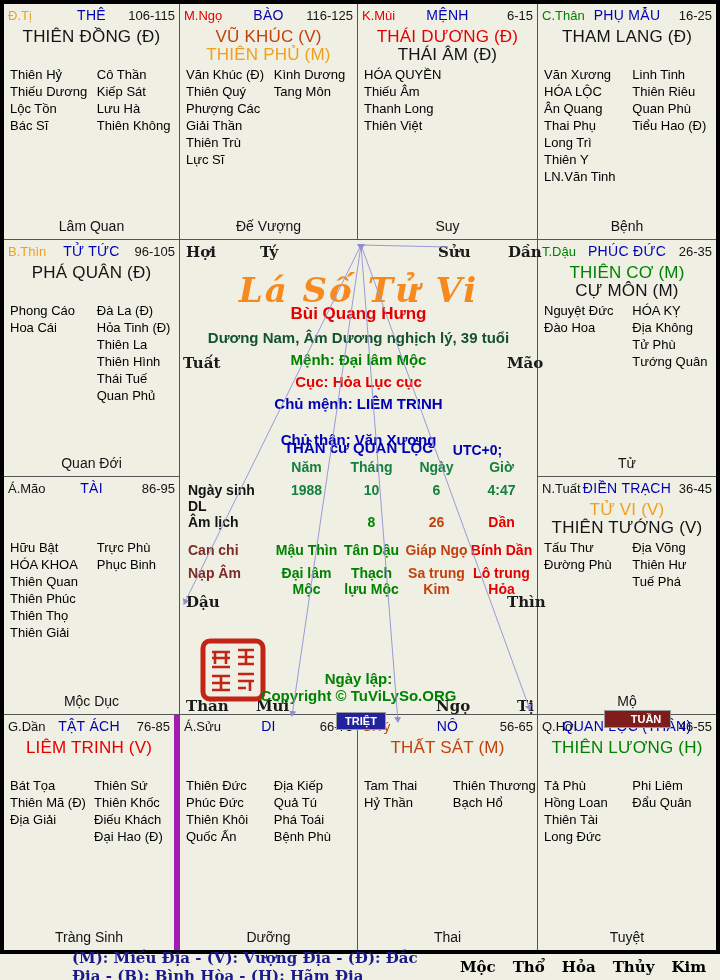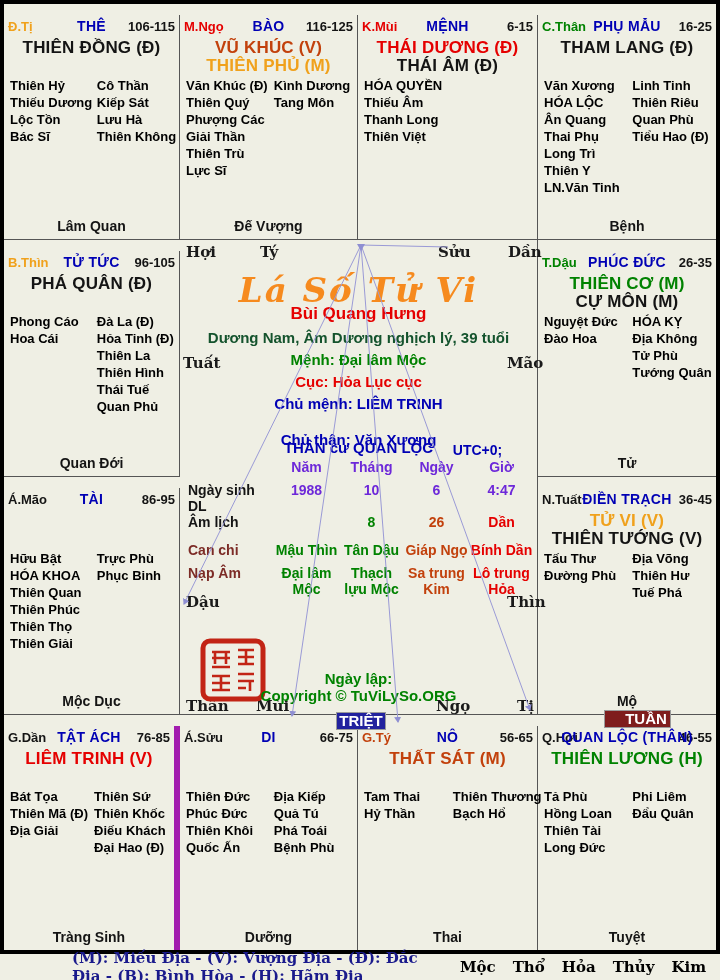--- a/index.html
+++ b/index.html
@@ -1,20 +1,20 @@
 <!DOCTYPE html>
 <html><head>
 <meta charset="utf-8">
 <style>
   html,body{margin:0;padding:0;}
   body{width:720px;height:980px;background:#efefe4;font-family:"Liberation Sans","DejaVu Sans",sans-serif;position:relative;overflow:hidden;}
   .page{position:absolute;left:0;top:0;width:720px;height:980px;}
   .board{position:absolute;left:0;top:0;width:712px;height:946px;border:4px solid #000;background:#efefe4;
          display:grid;grid-template-columns:176px 178px 180px 178px;grid-template-rows:236px 237px 238px 235px;}
-  .cell{position:relative;box-sizing:border-box;font-weight:bold;margin-top:11px;}
+  .cell{position:relative;box-sizing:border-box;font-weight:normal;}
   .p1{grid-column:1;grid-row:1;border-right:1px solid #555;border-bottom:1px solid #555;}
   .p2{grid-column:2;grid-row:1;border-right:1px solid #555;border-bottom:1px solid #555;}
   .p3{grid-column:3;grid-row:1;border-right:1px solid #555;border-bottom:1px solid #555;}
   .p4{grid-column:4;grid-row:1;border-bottom:1px solid #555;}
   .p5{grid-column:1;grid-row:2;border-right:1px solid #555;border-bottom:1px solid #555;}
   .p6{grid-column:4;grid-row:2;border-bottom:1px solid #555;}
   .p7{grid-column:1;grid-row:3;border-right:1px solid #555;border-bottom:1px solid #555;}
   .p8{grid-column:4;grid-row:3;border-bottom:1px solid #555;}
   .p9{grid-column:1;grid-row:4;border-right:6px solid #a21caf;}
   .p10{grid-column:2;grid-row:4;border-right:1px solid #555;}
@@ -27,21 +27,21 @@
   .hdr-palace{position:absolute;left:0;right:0;text-align:center;top:0;font-size:14px;color:#0000b4;letter-spacing:.3px;z-index:2;}
   .titles{min-height:38px;text-align:center;padding-top:1px;}
   .title-line{font-size:17px;line-height:18px;white-space:nowrap;letter-spacing:.2px;}
   .star-cols{position:relative;}
   .scol{position:absolute;top:0;font-size:13px;line-height:17px;white-space:nowrap;}
   .scol-l{left:6px;}
   .scol-r{left:53%;}
   .stage{position:absolute;left:0;right:0;bottom:5px;text-align:center;font-size:14px;color:#141414;}
   
   .c-black{color:#141414}.c-red{color:#e50000}.c-green{color:#008200}
-  .c-yellow{color:#f0a11c}.c-gray{color:#c2410c}.c-navy{color:#6d28d9}
+  .c-yellow{color:#f0a11c}.c-gray{color:#c2410c}.c-navy{color:#15803d}
   .c-maroon{color:#7c2b26}
   
   .crn{position:absolute;font-family:"DejaVu Serif","Liberation Serif",serif;font-weight:bold;font-size:15px;color:#1a1a1a;}
   .cn0{left:6px;top:3px}.cn1{left:80px;top:3px}.cn2{left:258px;top:3px}.cn3{left:328px;top:3px}
   .cn4{left:3px;top:114px}.cn5{left:327px;top:114px}
   .cn6{left:6px;top:353px}.cn7{left:327px;top:353px}
   .cn8{left:6px;top:457px}.cn9{left:76px;top:457px}.cn10{left:256px;top:457px}.cn11{left:337px;top:457px}
   .ctr-line{position:absolute;left:0;right:0;text-align:center;white-space:nowrap;}
   .script-title{top:30px;font-family:"DejaVu Serif","Liberation Serif",serif;font-style:italic;font-weight:bold;font-size:34px;color:#f68a1e;letter-spacing:2px;}
   .person-name{top:64px;font-size:17px;font-weight:bold;color:#e50000;}
@@ -56,21 +56,21 @@
   .b-row{display:flex;min-height:23px;align-items:flex-start;}
   .b-label{width:92px;padding-left:6px;box-sizing:border-box;text-align:left;}
   .b-col{width:65px;text-align:center;}
   .b-row.nowrap .b-col{white-space:nowrap;}
   .b-row.gap{margin-top:5px;}
   .b-row.wrap .b-col{line-height:16px;}
   .seal{position:absolute;left:20px;top:398px;width:66px;height:64px;}
   .created-line{top:430px;font-size:15px;font-weight:bold;color:#008200;}
   .copy-line{top:447px;font-size:15px;font-weight:bold;color:#008200;}
   
-  .badge{position:absolute;z-index:6;font-size:15px;font-weight:bold;color:#fff;text-align:center;line-height:16px;height:16px;border:1px solid #9a9a9a;box-sizing:content-box;}
+  .badge{position:absolute;z-index:6;font-size:11px;font-weight:bold;color:#fff;text-align:center;line-height:16px;height:16px;border:1px solid #9a9a9a;box-sizing:content-box;}
   .badge-triet{left:336px;top:712px;width:48px;background:#22229e;}
   .badge-tuan{left:604px;top:710px;width:48px;background:#7f1d1d;padding-left:17px;}
   
   .arrows{position:absolute;left:0;top:0;width:720px;height:980px;pointer-events:none;z-index:4;}
   
   .footer{position:absolute;left:0;top:954px;width:720px;height:26px;display:flex;align-items:center;font-family:"DejaVu Serif","Liberation Serif",serif;font-weight:bold;font-size:15px;gap:20px;}
   .legend{margin-left:72px;color:#1a1a8c;}
   .elements{margin-left:auto;margin-right:14px;display:flex;gap:17px;}
 </style>
 </head>
@@ -142,20 +142,21 @@
         </div>
         <div class="star-cols">
           <div class="scol scol-l">
             <div>HÓA QUYỀN</div>
             <div>Thiếu Âm</div>
             <div>Thanh Long</div>
             <div>Thiên Việt</div>
           </div>
           <div class="scol scol-r"></div>
         </div>
+        <div class="stage">Suy</div>
       </div>
     <div class="cell p4">
         <div class="cell-header">
           <span class="hdr-branch c-green">C.Thân</span>
           <span class="hdr-palace">PHỤ MẪU</span>
           <span class="hdr-range">16-25</span>
         </div>
         <div class="titles">
           <div class="title-line c-black">THAM LANG (Đ)</div>
         </div>

